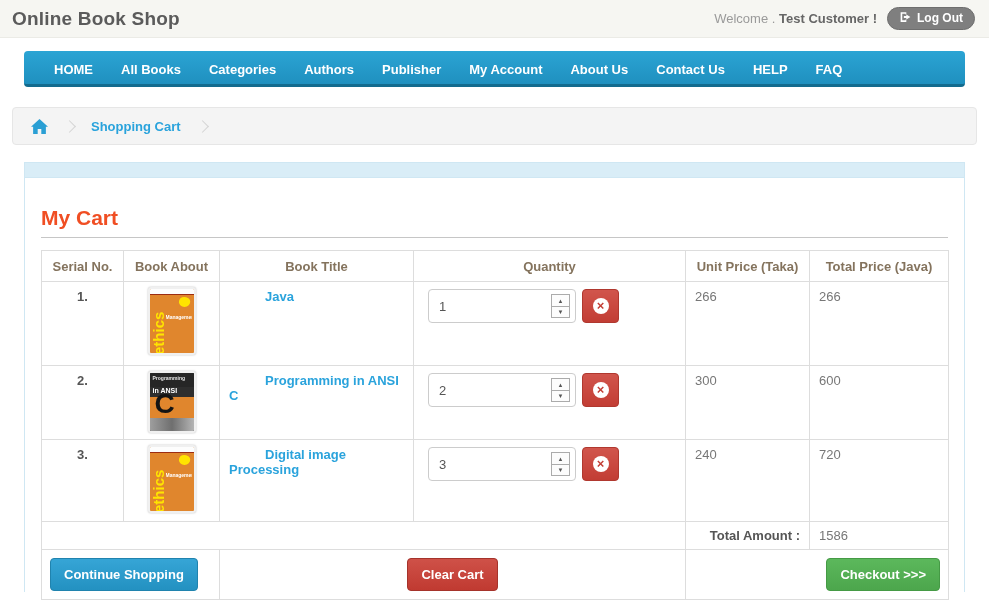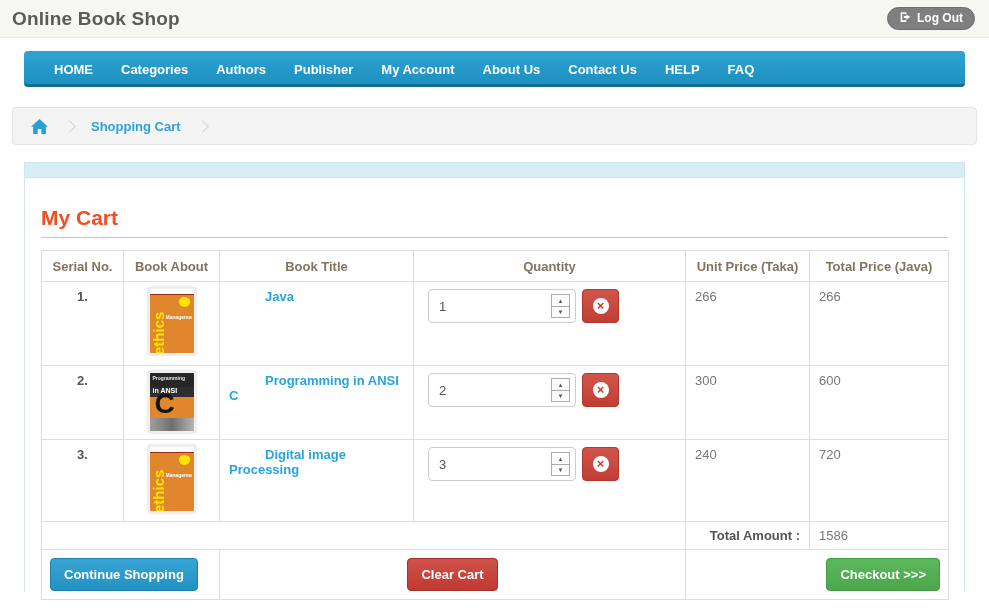--- a/index.html
+++ b/index.html
@@ -102,37 +102,41 @@
   .btn-green { background:linear-gradient(#5cb85c,#4ca64c); border:1px solid #459a45; }
   .cell-center { text-align:center; }
   .cell-right { text-align:right; }
 </style>
 </head>
 <body>
 
 <div class="top-header">
   <div class="site-title">Online Book Shop</div>
   <div class="header-right">
+    <span class="welcome"><span>Welcome .</span> <b>Test Customer !</b></span>
     <button class="logout-btn">
       <span style="display:inline-flex;">
         <svg width="13" height="12" viewBox="0 0 16 14">
             <path d="M2 1h7v3H8V3H4v8h4v-1h1v3H2z" fill="#fff"></path>
             <path d="M9 4l5 3-5 3V8.2H6V5.8h3z" fill="#fff"></path>
           </svg>
       </span>
       <span>Log Out</span>
     </button>
   </div>
 </div>
 
 <div class="nav-wrap">
   <div class="navbar">
     <ul>
       <li>
           <a href="#">HOME</a>
+        </li>
+      <li>
+          <a href="#">All Books</a>
         </li>
       <li>
           <a href="#">Categories</a>
         </li>
       <li>
           <a href="#">Authors</a>
         </li>
       <li>
           <a href="#">Publisher</a>
         </li>

